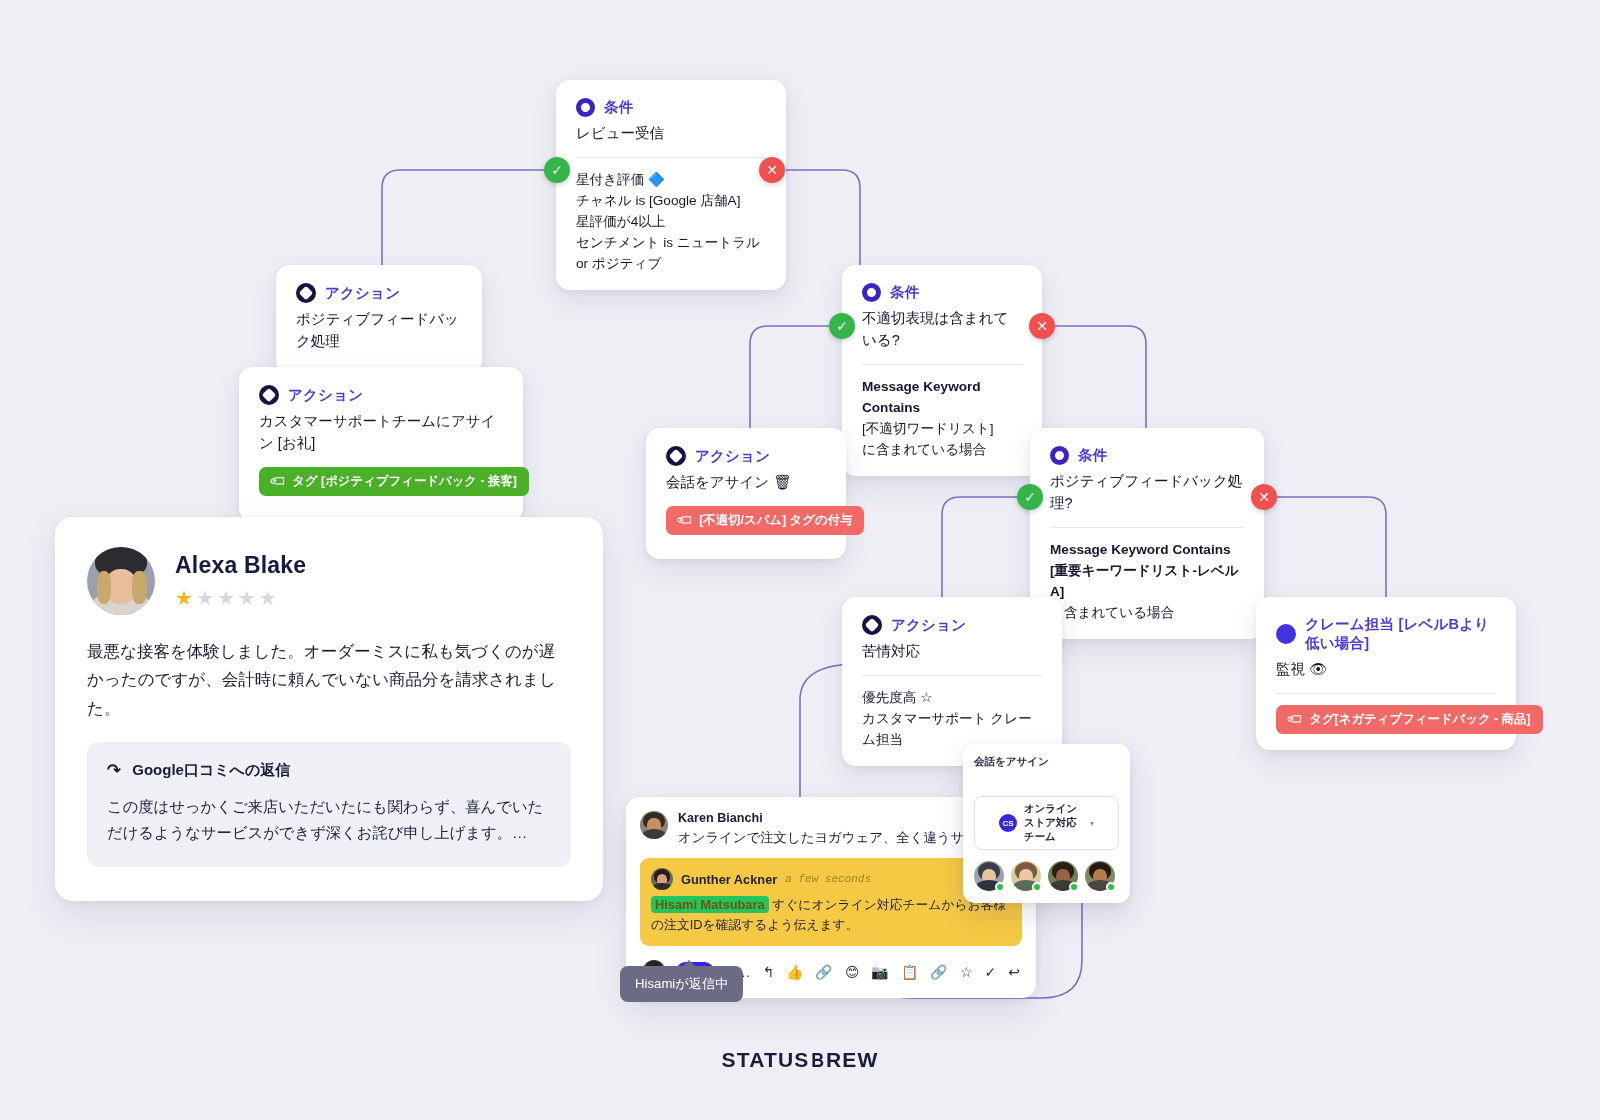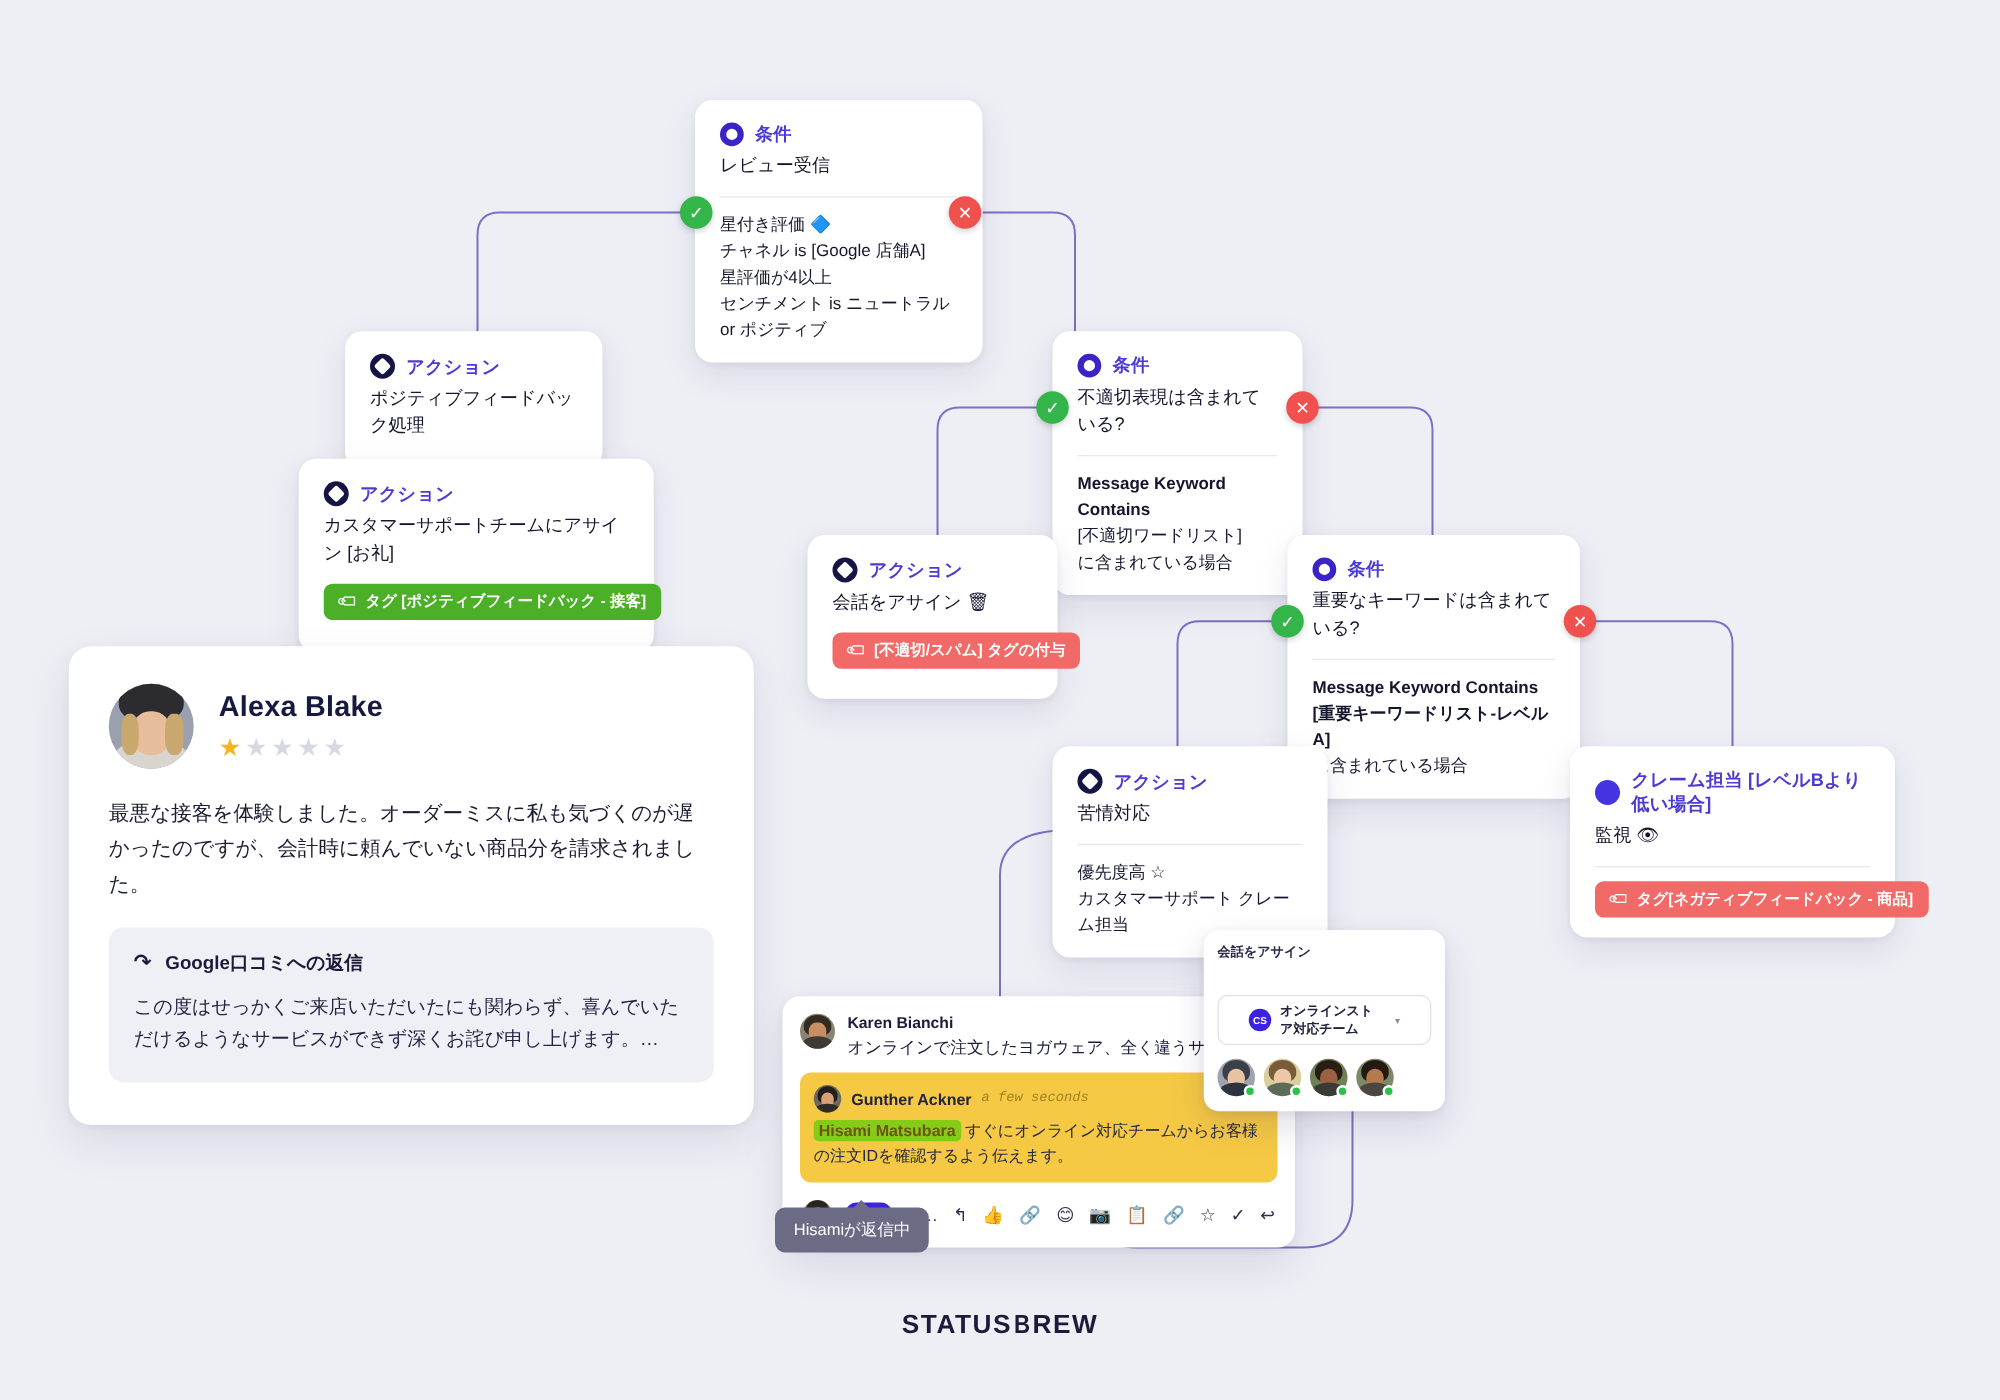--- a/index.html
+++ b/index.html
@@ -100,21 +100,21 @@
   .msg .tx { font-size: 13.4px; color: #1b1c3a; line-height: 1.45; margin-top: 3px; white-space: nowrap; overflow: hidden; }
   .reply-bubble {
     margin-top: 11px; background: #f6c944; border-radius: 9px; padding: 10px 11px 12px 11px;
     position: relative;
   }
   .reply-bubble .row1 { display: flex; align-items: center; gap: 8px; }
   .reply-bubble .nm { font-size: 12.8px; font-weight: 700; color: #23243f; }
   .reply-bubble .ago { font-size: 11px; color: #a08326; font-style: italic; font-family: Liberation Mono, monospace; }
   .reply-bubble .trash { margin-left: auto; font-size: 13px; color: #3a3a3a; }
   .reply-bubble .body { margin-top: 5px; font-size: 12.8px; line-height: 1.5; color: #23243f; }
-  .mention { background: #84cc16; border-radius: 4px; padding: 1px 4px; font-weight: 700; color: #6c5510; }
+  .mention { background: #22c55e; border-radius: 4px; padding: 1px 4px; font-weight: 700; color: #6c5510; }
   .composer { display: flex; align-items: center; gap: 10px; margin-top: 11px; padding: 3px 2px 4px 2px; }
   .typing-pill {
     width: 38px; height: 19px; border-radius: 10px; background: #3a24e0;
     display: flex; align-items: center; justify-content: center; gap: 4px;
   }
   .typing-pill i { width: 4px; height: 4px; border-radius: 50%; background: #fff; display: block; }
   .tools { margin-left: auto; display: flex; align-items: center; gap: 12px; font-size: 14px; color: #2c2d4a; }
   .tools .t { line-height: 1; }
   .tools .pink { color: #f2697f; }
   .tools .blue { color: #4a5ad8; }
@@ -125,21 +125,21 @@
     padding: 9px 15px; border-radius: 8px;
   }
   .tooltip::before {
     content: ""; position: absolute; top: -6px; left: 62px;
     border-left: 7px solid transparent; border-right: 7px solid transparent;
     border-bottom: 7px solid #6b6b86;
   }
 
   
   .assign {
-    position: absolute; left: 963px; top: 744px; width: 193px;
+    position: absolute; left: 963px; top: 744px; width: 167px;
     background: #fff; border-radius: 12px; padding: 11px 11px 12px 11px;
     box-shadow: 0 12px 28px rgba(40,40,90,.14), 0 2px 7px rgba(40,40,90,.07);
   }
   .assign .lbl { font-size: 10.5px; font-weight: 700; color: #2a2b48; margin-bottom: 8px; }
   .assign .sel {
     display: flex; align-items: center; gap: 7px;
     border: 1px solid #dfe0ea; border-radius: 8px; padding: 5px 24px;
     font-size: 10.4px; font-weight: 700; color: #23243f; margin-top: 27px;
   }
   .assign .sel .cs {
@@ -256,21 +256,21 @@
         <span>[不適切/スパム] タグの付与</span>
       </span>
     </div>
   </div>
 
   <div class="node" style="left:1030px; top:428px; width:234px;">
     <div class="node-head">
       <span class="ico-ring"></span>
       <span class="node-kind">条件</span>
     </div>
-    <div class="node-title">重要なキーワードは含まれている?</div>
+    <div class="node-title">ポジティブフィードバック処理?</div>
     <div class="node-sep"></div>
     <div class="node-body">
       <div class="b">Message Keyword Contains</div>
       <div class="b">[重要キーワードリスト-レベルA]</div>
       <div>に含まれている場合</div>
     </div>
   </div>
   <div class="badge yes" style="left:1017px; top:484px;">✓</div>
   <div class="badge no" style="left:1251px; top:484px;">✕</div>
 

